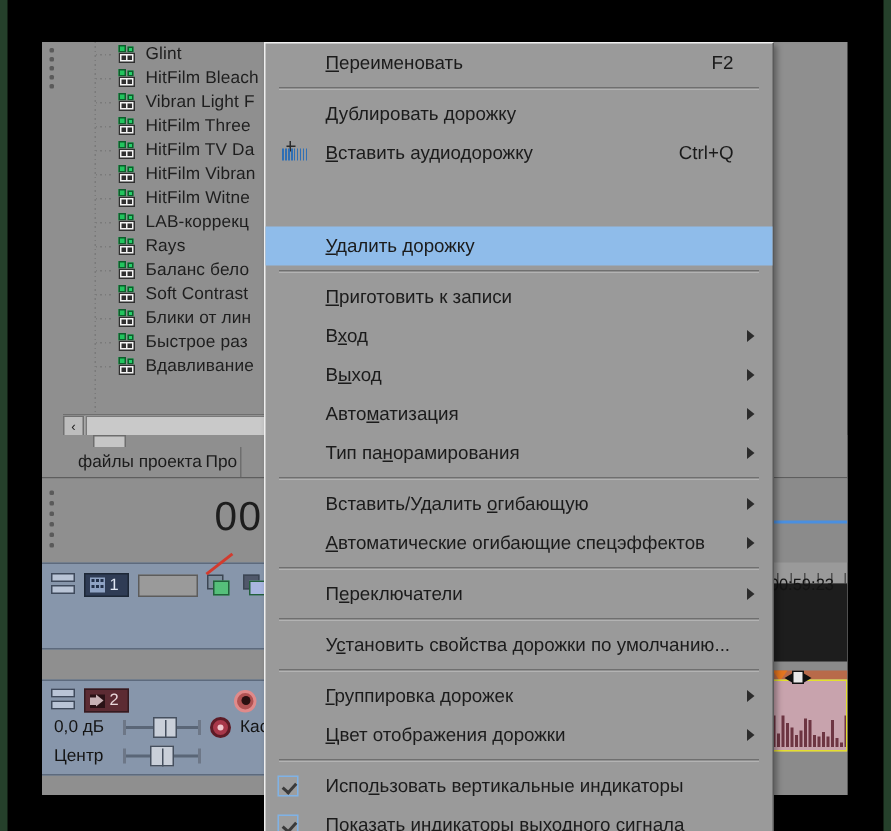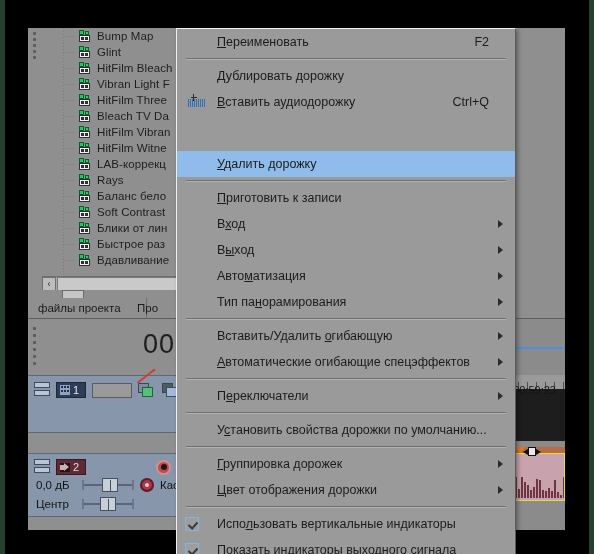--- a/index.html
+++ b/index.html
@@ -44,21 +44,21 @@
   .hs-left{position:absolute;left:0;top:0;width:14px;height:14px;background:#bdbdbd;border:1px solid #6f6f6f;box-sizing:border-box;
     display:flex;align-items:center;justify-content:center;font-size:9px;color:#202020;}
   .hs-thumb{position:absolute;left:15px;top:0;width:150px;height:14px;background:#c9c9c9;border:1px solid #7a7a7a;box-sizing:border-box;}
 
   
   .tabstrip{position:absolute;left:0;top:262px;width:537px;height:8px;background:#8f8f8f;}
   .tab-nub{position:absolute;left:34px;top:0;width:22px;height:8px;background:#c6c6c6;border:1px solid #6d6d6d;box-sizing:border-box;border-bottom:none;}
   .tabs{position:absolute;left:0;top:270px;width:537px;height:20px;background:#8f8f8f;border-bottom:1px solid #5e5e5e;}
   .tab{position:absolute;top:0;height:20px;display:flex;align-items:center;padding:0 10px;
     font-size:11.5px;color:#1b1b1b;border-right:1px solid #6e6e6e;}
-  .tab.t1{left:0;width:98px;}
+  .tab.t1{left:14px;width:98px;}
   .tab.t2{left:99px;width:70px;}
 
   
   .tl-head{position:absolute;left:0;top:291px;width:537px;height:56px;background:#8f8f8f;}
   .tl-grip{position:absolute;left:5px;top:8px;width:3px;height:34px;}
   .tl-grip i{display:block;width:3px;height:3px;background:#5a5a5a;margin-bottom:4px;border-radius:1px;}
   .tl-bigtime{position:absolute;left:115px;top:10px;font-size:27px;color:#1d1d1d;letter-spacing:1px;font-family:"Liberation Sans",sans-serif;}
 
   
   .transport{position:absolute;left:474px;top:3px;width:60px;height:22px;display:flex;align-items:center;gap:7px;}
@@ -215,29 +215,20 @@
       </div>
       <div class="tree-rule"></div>
       <div class="tree-list" id="tree-list">
           <div class="tree-row">
             <span class="tree-dash"></span>
             <span class="fx-icon">
               <span class="g1"></span>
               <span class="g2"></span>
               <span class="body"></span>
             </span>
-            <span class="tree-label">Bump Map</span>
-          </div>
-          <div class="tree-row">
-            <span class="tree-dash"></span>
-            <span class="fx-icon">
-              <span class="g1"></span>
-              <span class="g2"></span>
-              <span class="body"></span>
-            </span>
             <span class="tree-label">Glint</span>
           </div>
           <div class="tree-row">
             <span class="tree-dash"></span>
             <span class="fx-icon">
               <span class="g1"></span>
               <span class="g2"></span>
               <span class="body"></span>
             </span>
             <span class="tree-label">HitFilm Bleach</span>
@@ -260,21 +251,21 @@
             </span>
             <span class="tree-label">HitFilm Three</span>
           </div>
           <div class="tree-row">
             <span class="tree-dash"></span>
             <span class="fx-icon">
               <span class="g1"></span>
               <span class="g2"></span>
               <span class="body"></span>
             </span>
-            <span class="tree-label">Bleach TV Da</span>
+            <span class="tree-label">HitFilm TV Da</span>
           </div>
           <div class="tree-row">
             <span class="tree-dash"></span>
             <span class="fx-icon">
               <span class="g1"></span>
               <span class="g2"></span>
               <span class="body"></span>
             </span>
             <span class="tree-label">HitFilm Vibran</span>
           </div>

